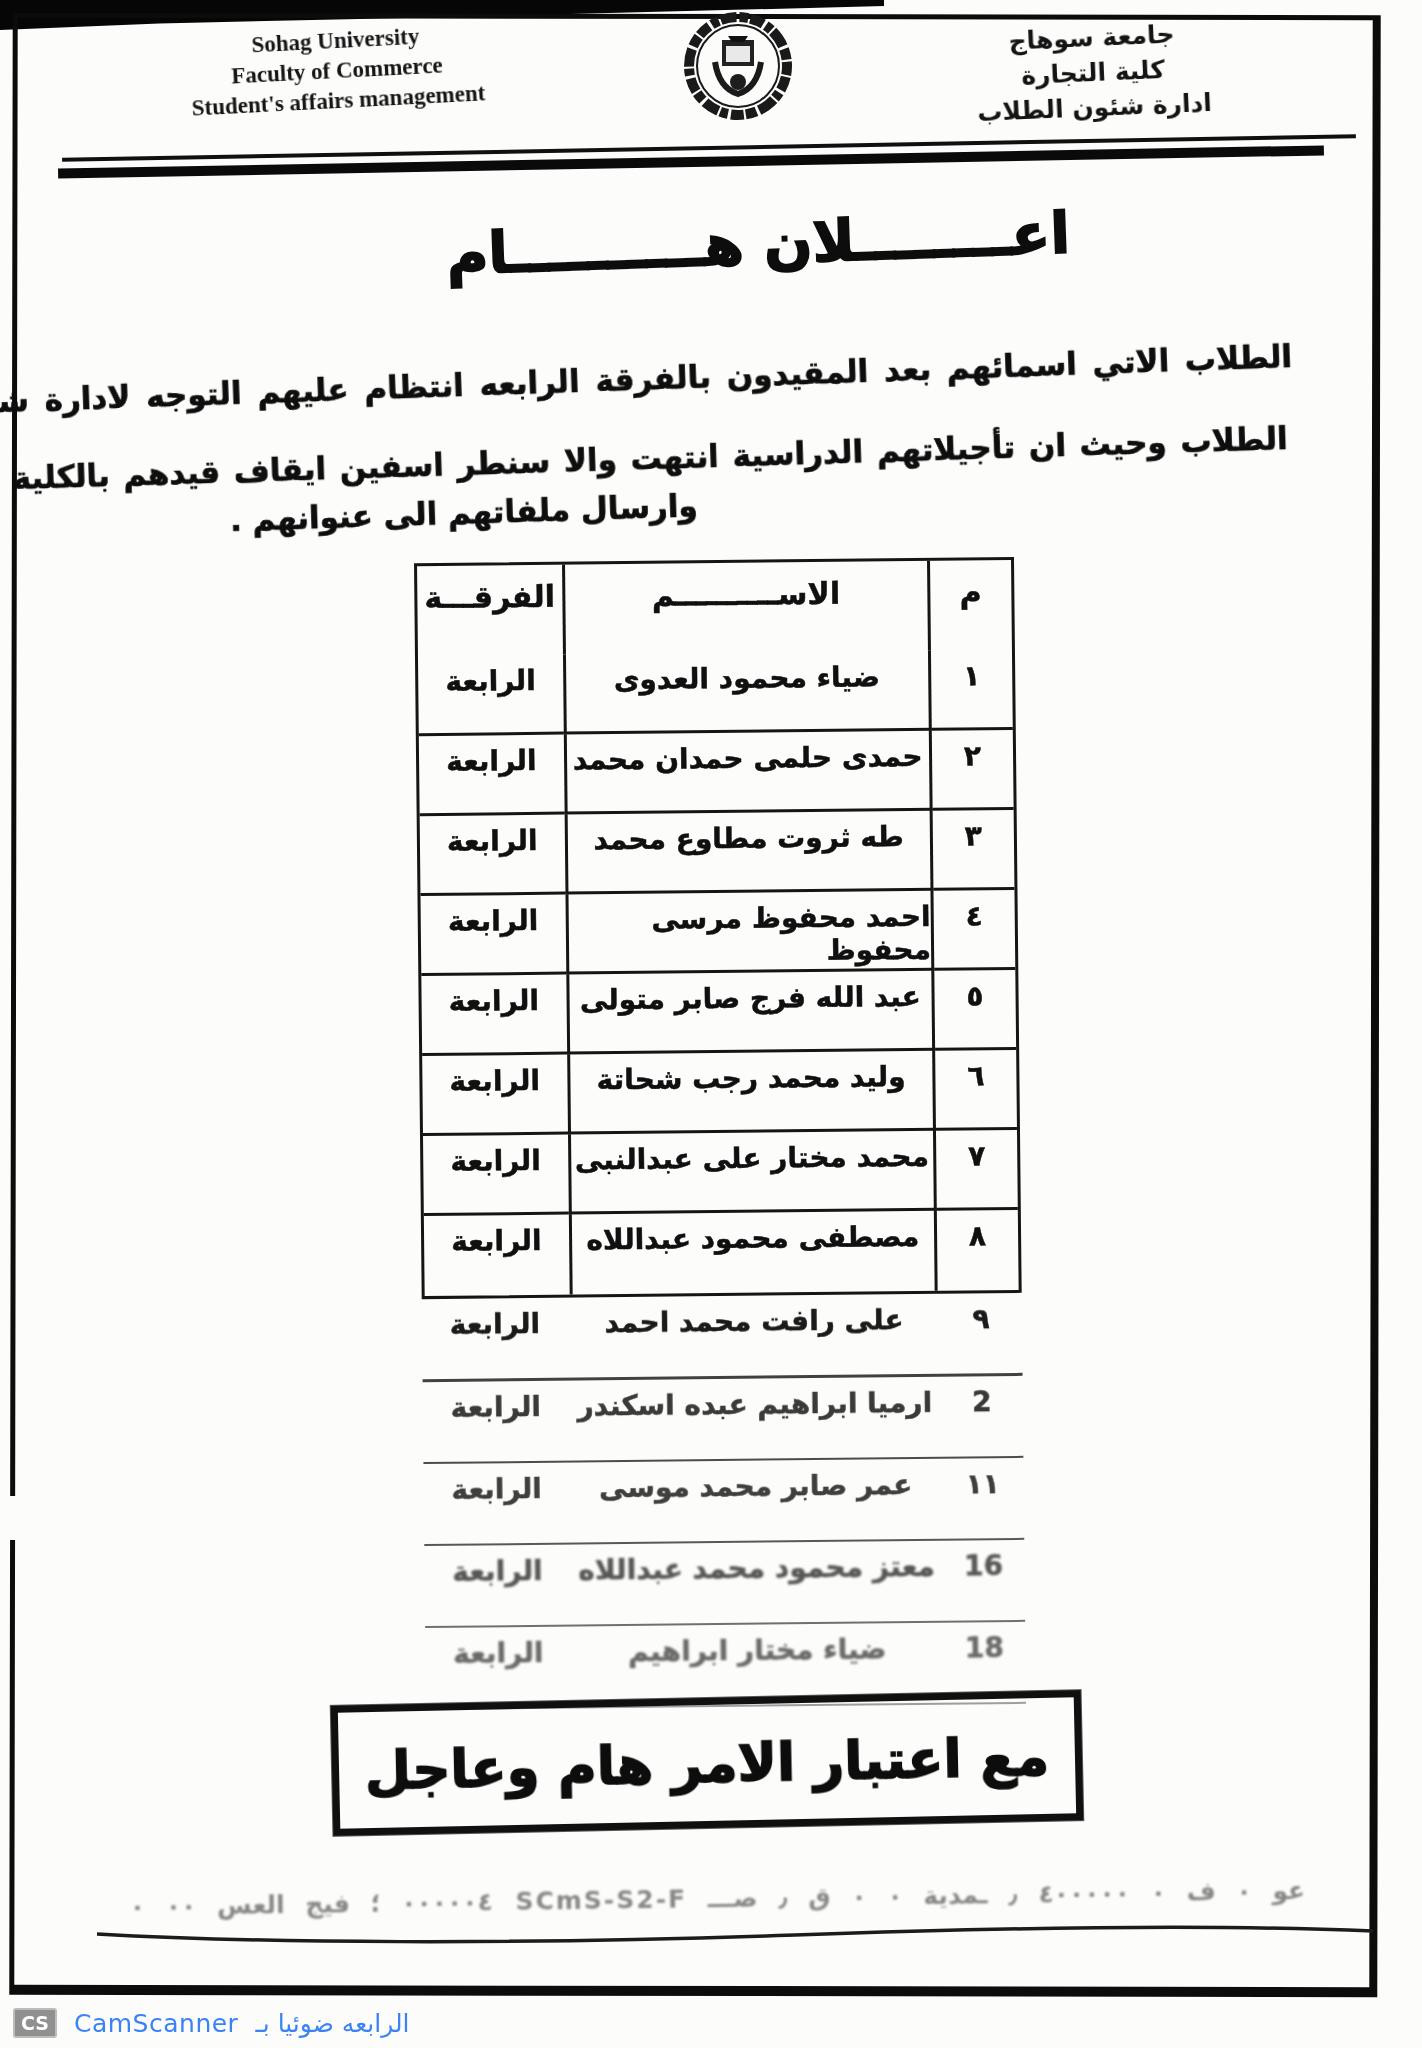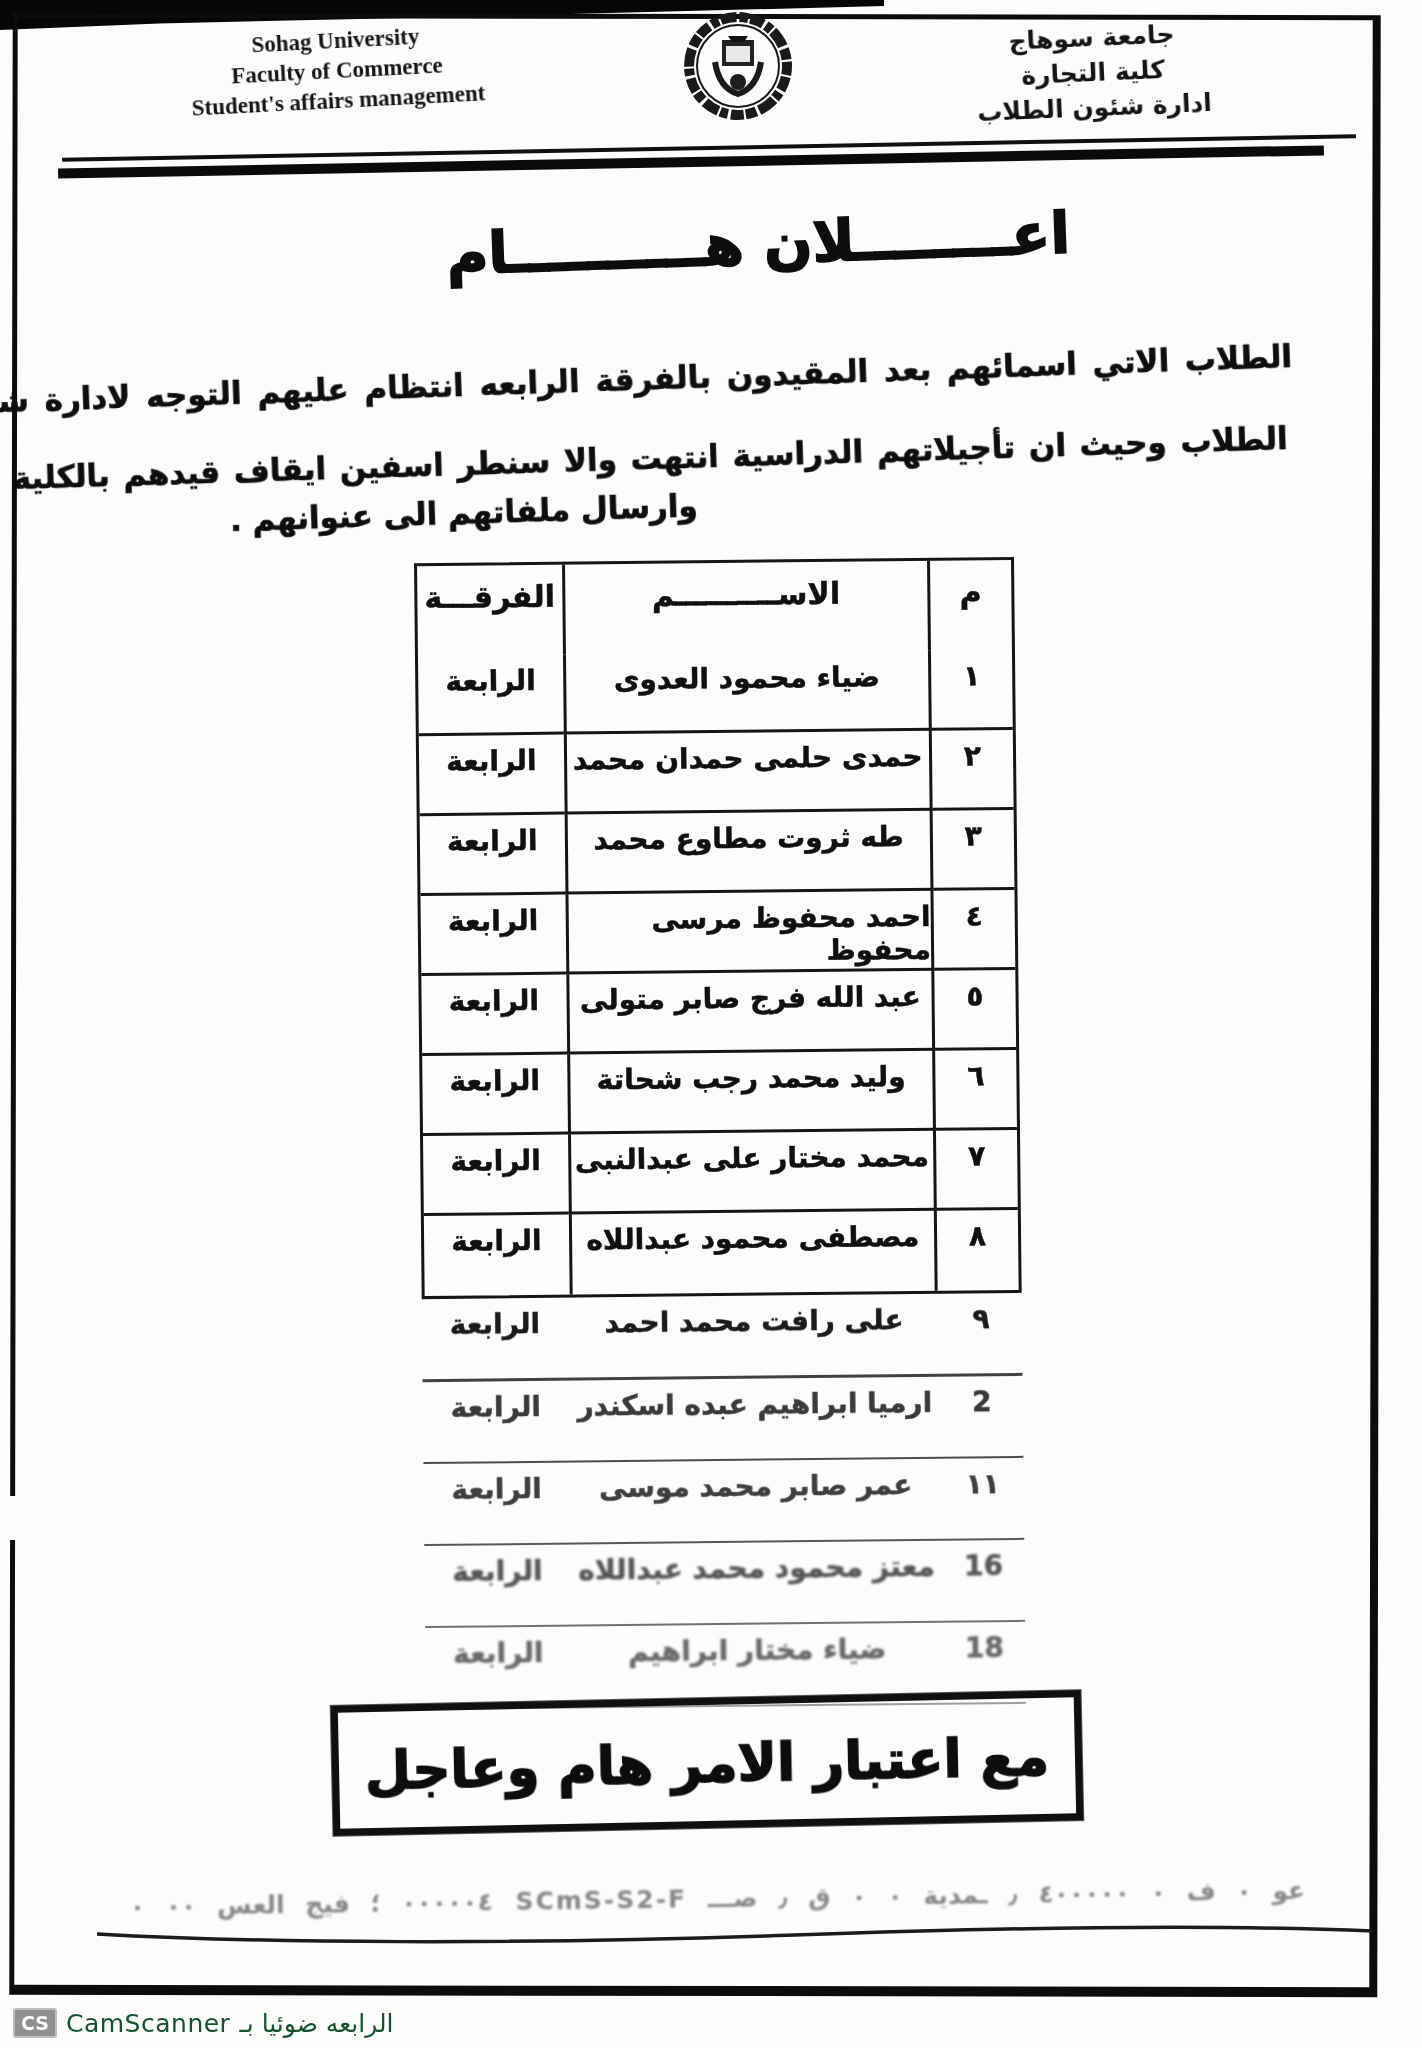--- a/index.html
+++ b/index.html
@@ -93,26 +93,26 @@
 
   
   .stamp {
     position:absolute; left:120px; top:1884px; width:1195px; text-align:center; direction:rtl;
     font-size:25px; font-weight:bold; color:#3a3a3a; opacity:0.6; filter:blur(0.9px);
     letter-spacing:2px; word-spacing:12px; white-space:nowrap; transform:rotate(-0.8deg);
   }
   .wavy { position:absolute; left:95px; top:1922px; filter:blur(0.4px); }
 
   
-  .wm { position:absolute; left:13px; top:2008px; display:flex; align-items:center; gap:9px; }
+  .wm { position:absolute; left:13px; top:2008px; display:flex; align-items:center; gap:17px; }
   .wm-badge {
     background:#909090; color:#ffffff; font-weight:bold; font-size:19px;
     padding:2px 6px; border-radius:3px; border:2px solid #bdbdbd; line-height:22px;
   }
-  .wm-text { color:#14532d; font-size:25px; letter-spacing:0.5px; }
+  .wm-text { color:#3b82f6; font-size:25px; letter-spacing:0.5px; }
 </style>
 </head>
 <body>
 
 <div class="page">
 
   <div class="top-smear"></div>
   <div class="frame"></div>
   <div class="frame-gap"></div>
 

